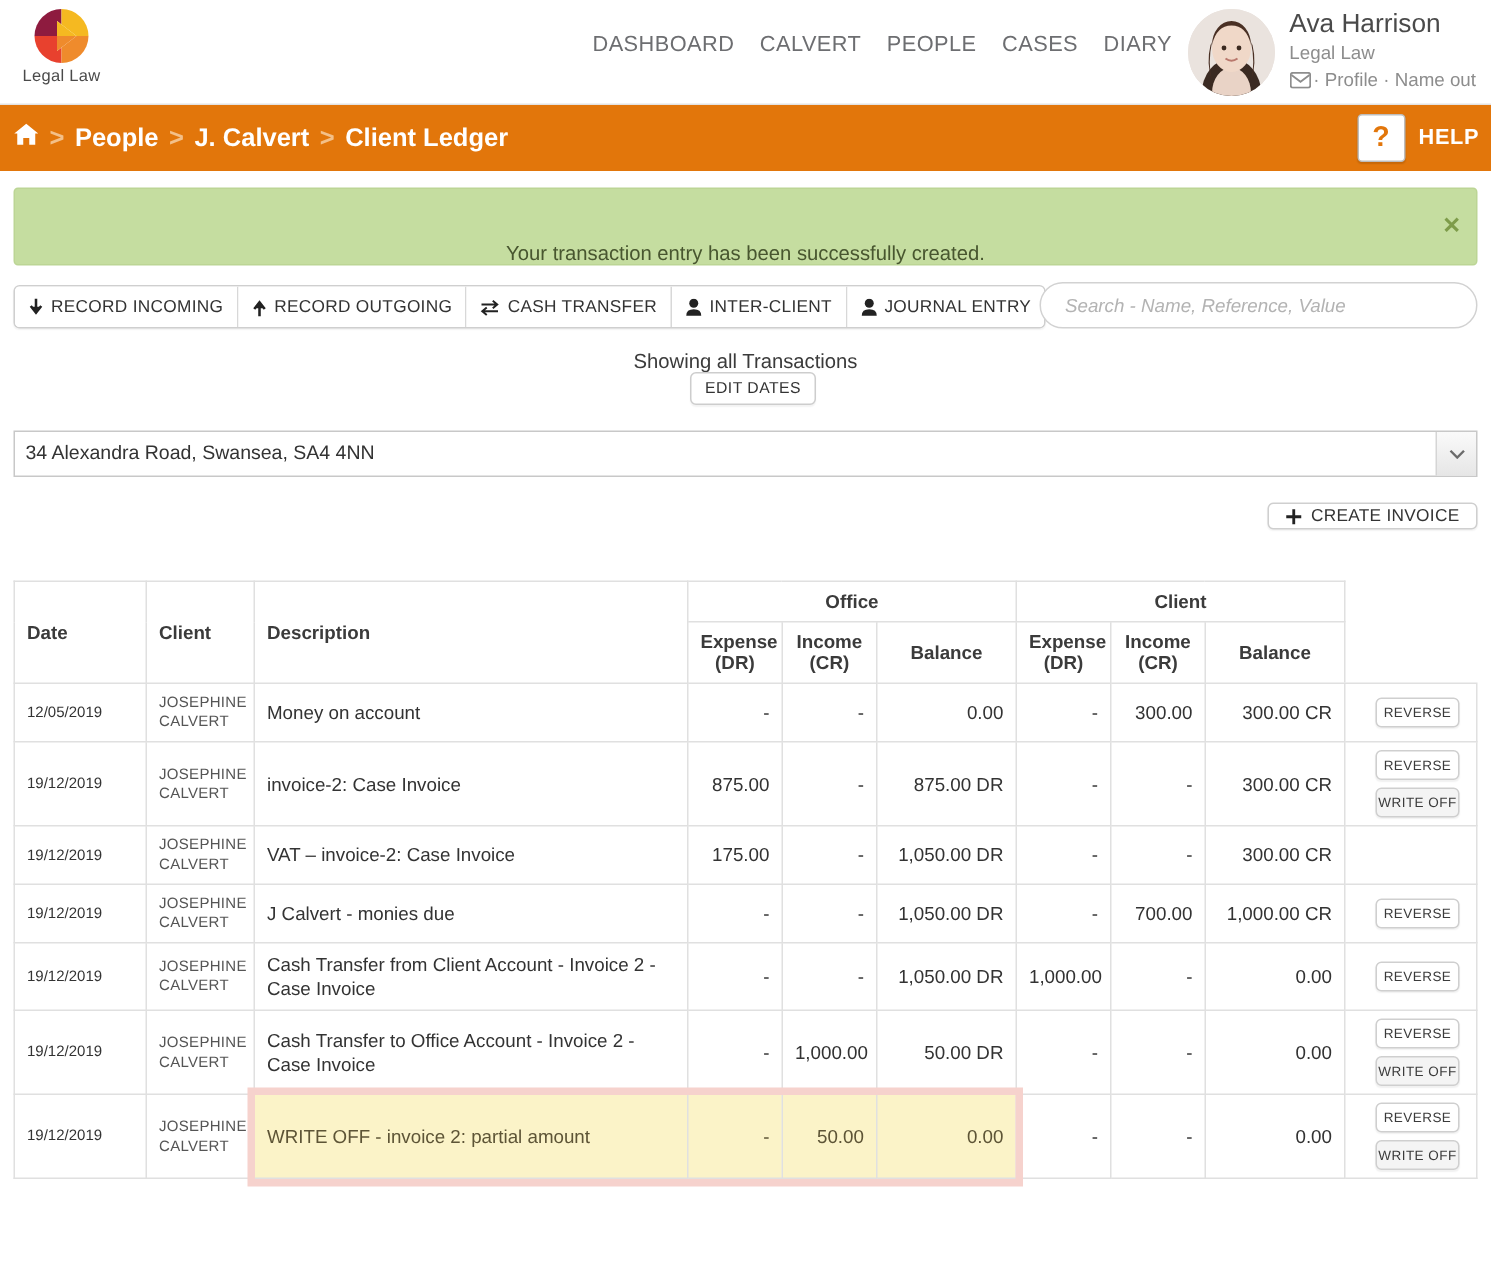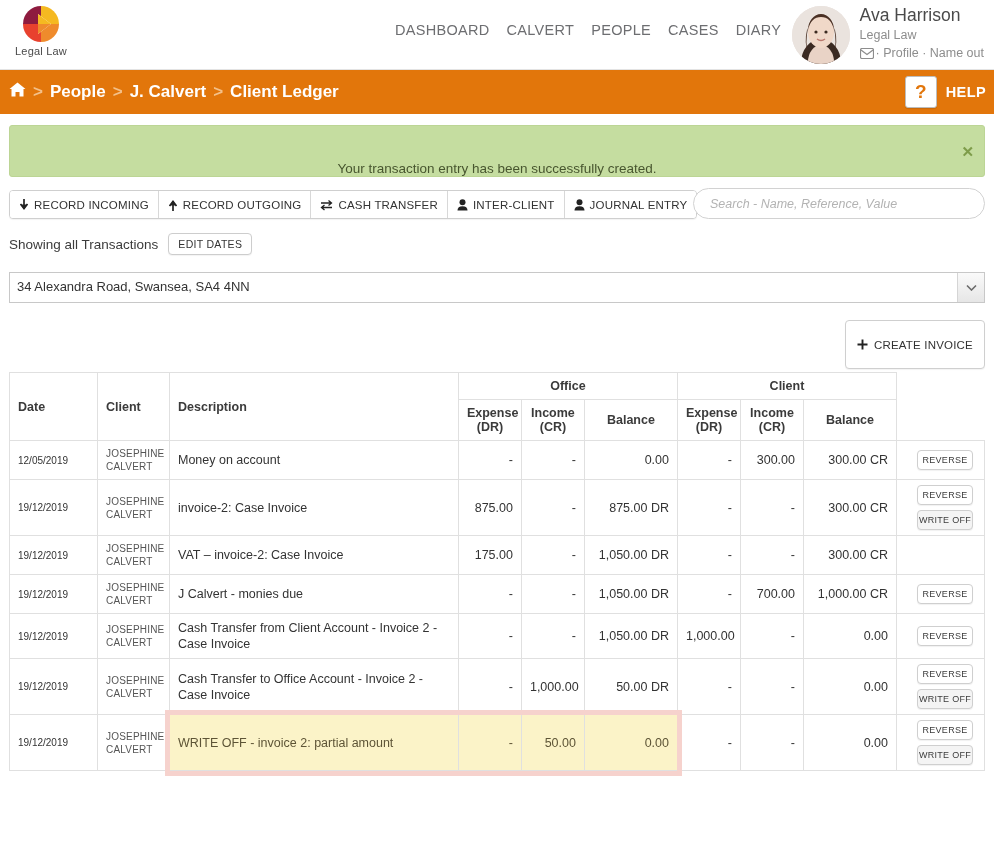--- a/index.html
+++ b/index.html
@@ -208,20 +208,21 @@
     outline: none;
   }
   .searchbox::placeholder { color: #b3b3b3; font-style: italic; }
 
   .showing-row {
     margin-top: 14px;
     display: flex;
     align-items: center;
     font-size: 13.5px;
     color: #3b3b3b;
+    flex-direction: column;
   }
   .edit-dates {
     margin-left: 10px;
     border: 1px solid #cdcdcd;
     border-radius: 4px;
     background: #fff;
     padding: 4px 9px;
     font-size: 10.5px;
     letter-spacing: .3px;
     color: #333;
@@ -264,21 +265,21 @@
   .client-actions {
     position: absolute;
     right: 0; top: 0;
     display: flex;
     gap: 8px;
   }
   .cbtn {
     border: 1px solid #cfcfcf;
     border-radius: 4px;
     background: #fff;
-    height: 49px;
+    height: 18px;
     padding: 0 11px;
     display: flex;
     align-items: center;
     font-size: 11.5px;
     letter-spacing: .2px;
     color: #333;
     cursor: pointer;
     box-shadow: 0 1px 1px rgba(0,0,0,.05);
     white-space: nowrap;
   }

